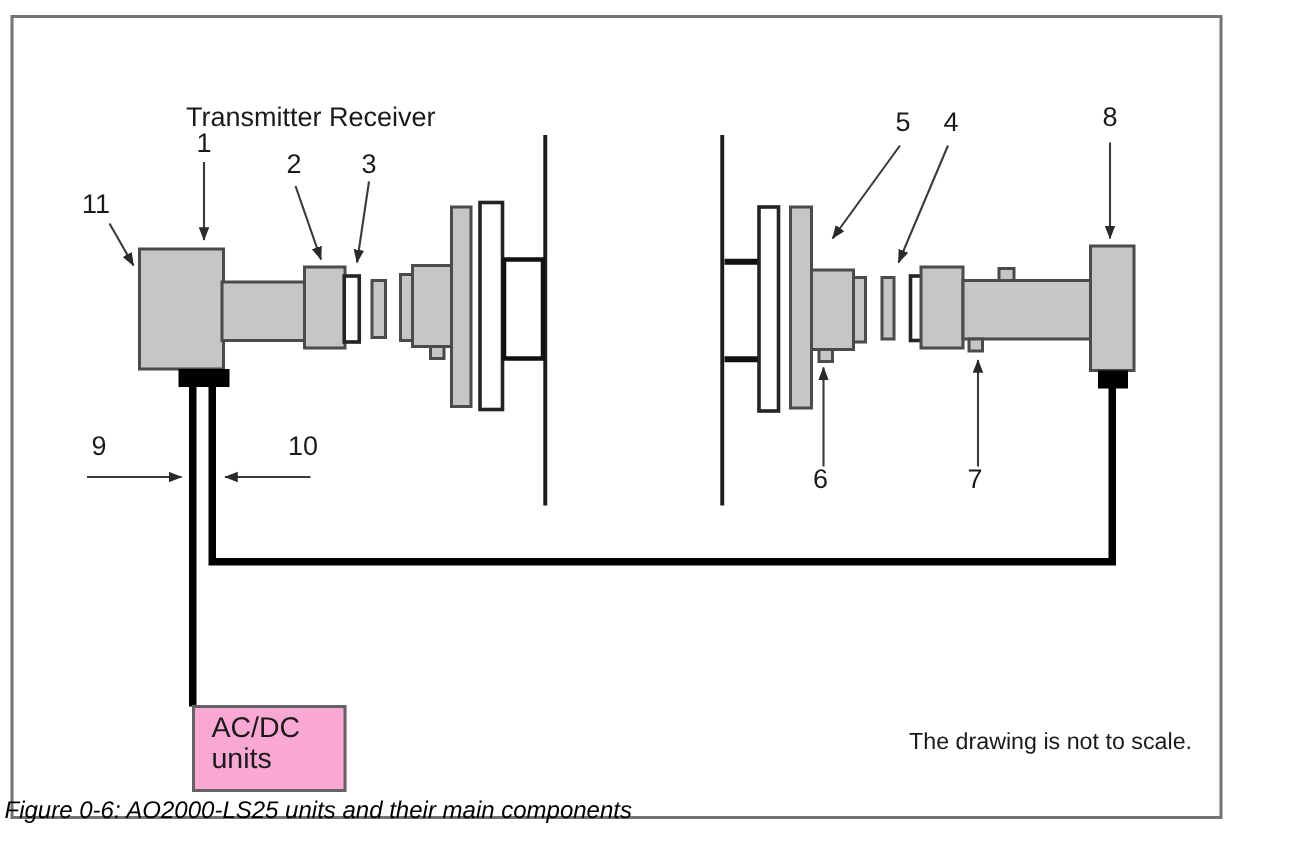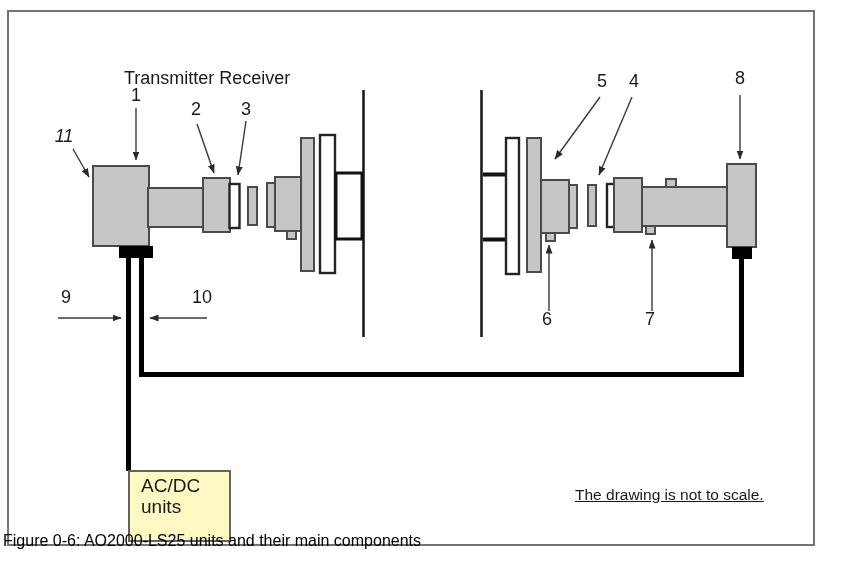--- a/index.html
+++ b/index.html
@@ -14,22 +14,22 @@
   .wall{stroke:#1c1c1c;stroke-width:2.6;}
   .ductline{stroke:#111;stroke-width:4;}
   .black{fill:var(--cable-black,#000);stroke:none;}
   .cable{stroke:var(--cable-black,#000);stroke-width:5;fill:none;}
   .arrow{stroke:#3a3a3a;stroke-width:1.4;fill:none;}
   .lbl{position:absolute;white-space:pre;}
   .callout{font-size:18px;line-height:18px;transform:translateX(-50%);}
   .title{font-size:18px;line-height:20px;margin-top:39px;}
   .note{font-size:15.5px;line-height:18px;}
   .caption{font-size:16px;line-height:18px;color:#000;}
-  #supply-box{position:absolute;left:128px;top:470px;width:103px;height:72px;
-              border:2px solid #636363;box-sizing:border-box;background:#fef9c3;
+  #supply-box{position:absolute;left:128px;top:470px;width:103px;height:58px;
+              border:2px solid #636363;box-sizing:border-box;background:#f9a8d4;
               padding:3px 0 0 11px;font-size:19px;line-height:21px;}
 </style>
 </head>
 <body>
 
 <div id="canvas">
   <div id="frame"></div>
 
   <svg width="859" height="569" viewBox="0 0 859 569">
     <defs>
@@ -81,32 +81,32 @@
     <line class="arrow" marker-end="url(#ah)" x1="632" y1="97" x2="599" y2="175"></line>
     <line class="arrow" marker-end="url(#ah)" x1="740" y1="95" x2="740" y2="159"></line>
     <line class="arrow" marker-end="url(#ah)" x1="58" y1="318" x2="121" y2="318"></line>
     <line class="arrow" marker-end="url(#ah)" x1="207" y1="318" x2="150" y2="318"></line>
     <line class="arrow" marker-end="url(#ah)" x1="549" y1="311" x2="549" y2="245"></line>
     <line class="arrow" marker-end="url(#ah)" x1="652" y1="311" x2="652" y2="240"></line>
   </svg>
 
   <div class="lbl title" style="left:124px;top:29px;">Transmitter Receiver</div>
 
-  <div class="lbl callout" style="left:64px;top:127px;font-style:italic;">11</div>
+  <div class="lbl callout" style="left:64px;top:127px;">11</div>
   <div class="lbl callout" style="left:136px;top:86px;">1</div>
   <div class="lbl callout" style="left:196px;top:100px;">2</div>
   <div class="lbl callout" style="left:246px;top:100px;">3</div>
   <div class="lbl callout" style="left:602px;top:72px;">5</div>
   <div class="lbl callout" style="left:634px;top:72px;">4</div>
   <div class="lbl callout" style="left:740px;top:69px;">8</div>
   <div class="lbl callout" style="left:66px;top:288px;">9</div>
   <div class="lbl callout" style="left:202px;top:288px;">10</div>
   <div class="lbl callout" style="left:547px;top:310px;">6</div>
   <div class="lbl callout" style="left:650px;top:310px;">7</div>
 
   <div id="supply-box">
     <div>AC/DC</div>
     <div>units</div>
   </div>
 
-  <div class="lbl note" style="left:575px;top:486px;text-decoration:underline;">The drawing is not to scale.</div>
-  <div class="lbl caption" style="left:3px;top:532px;">Figure 0-6: AO2000-LS25 units and their main components</div>
+  <div class="lbl note" style="left:606px;top:486px;">The drawing is not to scale.</div>
+  <div class="lbl caption" style="left:3px;top:532px;font-style:italic;">Figure 0-6: AO2000-LS25 units and their main components</div>
 </div>
 
 </body></html>

